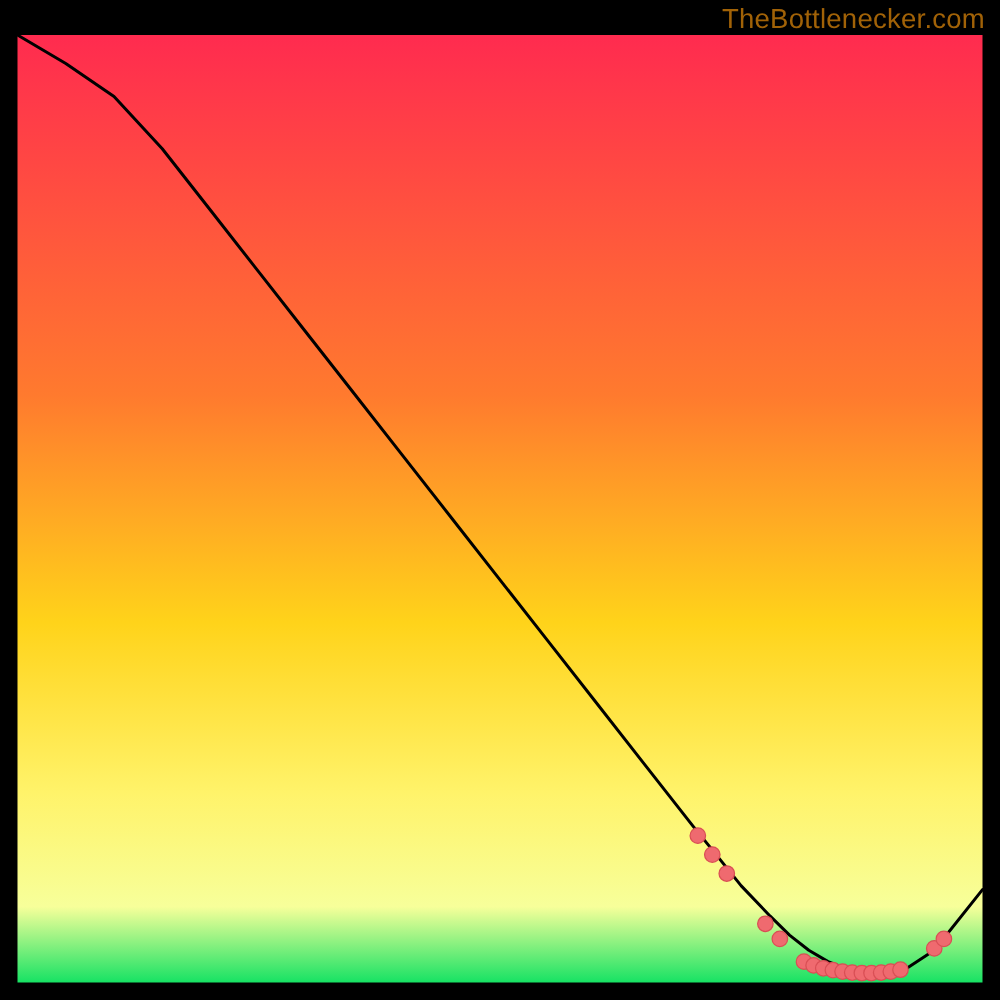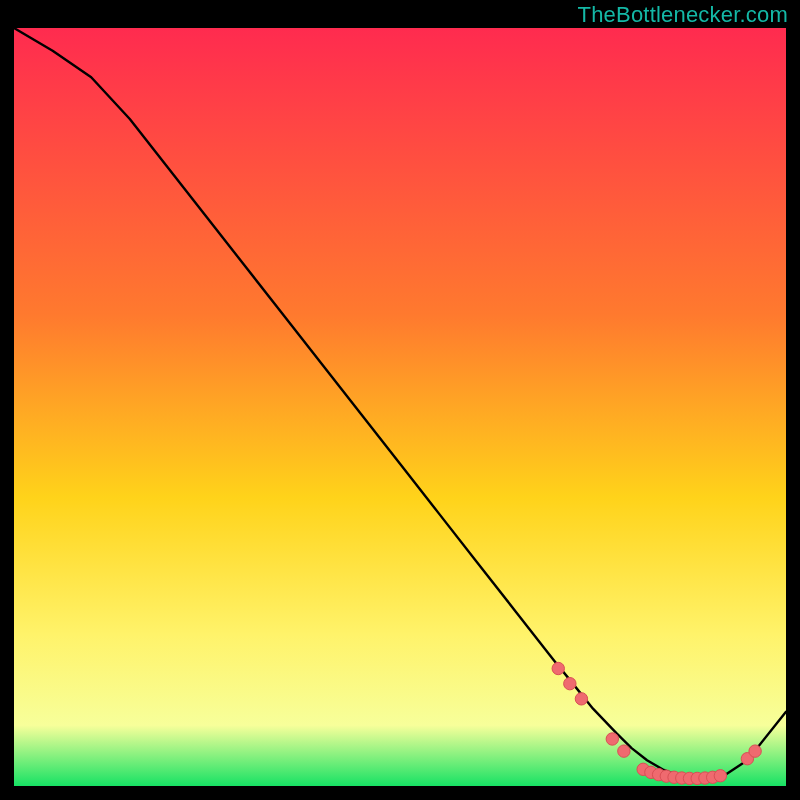--- a/index.html
+++ b/index.html
@@ -1,17 +1,17 @@
 <!DOCTYPE html>
 <html><head>
 <meta charset="utf-8">
 <style>
   html,body{margin:0;padding:0;width:800px;height:800px;background:#000;overflow:hidden;font-family:Arial,Helvetica,sans-serif}
   .stage{position:relative;width:800px;height:800px}
-  .attribution{position:absolute;top:2px;right:12px;color:#14b8a6;font-size:22px;font-weight:400;letter-spacing:.2px}
+  .attribution{position:absolute;top:2px;right:12px;color:#a16207;font-size:22px;font-weight:400;letter-spacing:.2px}
   svg{position:absolute;left:0;top:0}
 </style>
 </head>
 <body>
 <div class="stage">
 
 <svg id="svg-root" width="800" height="800" viewBox="0 0 800 800">
   <defs>
     <linearGradient id="heat" x1="0" y1="0" x2="0" y2="1">
       <stop id="g0" offset="0%" stop-color="#ff2b4f"></stop>

